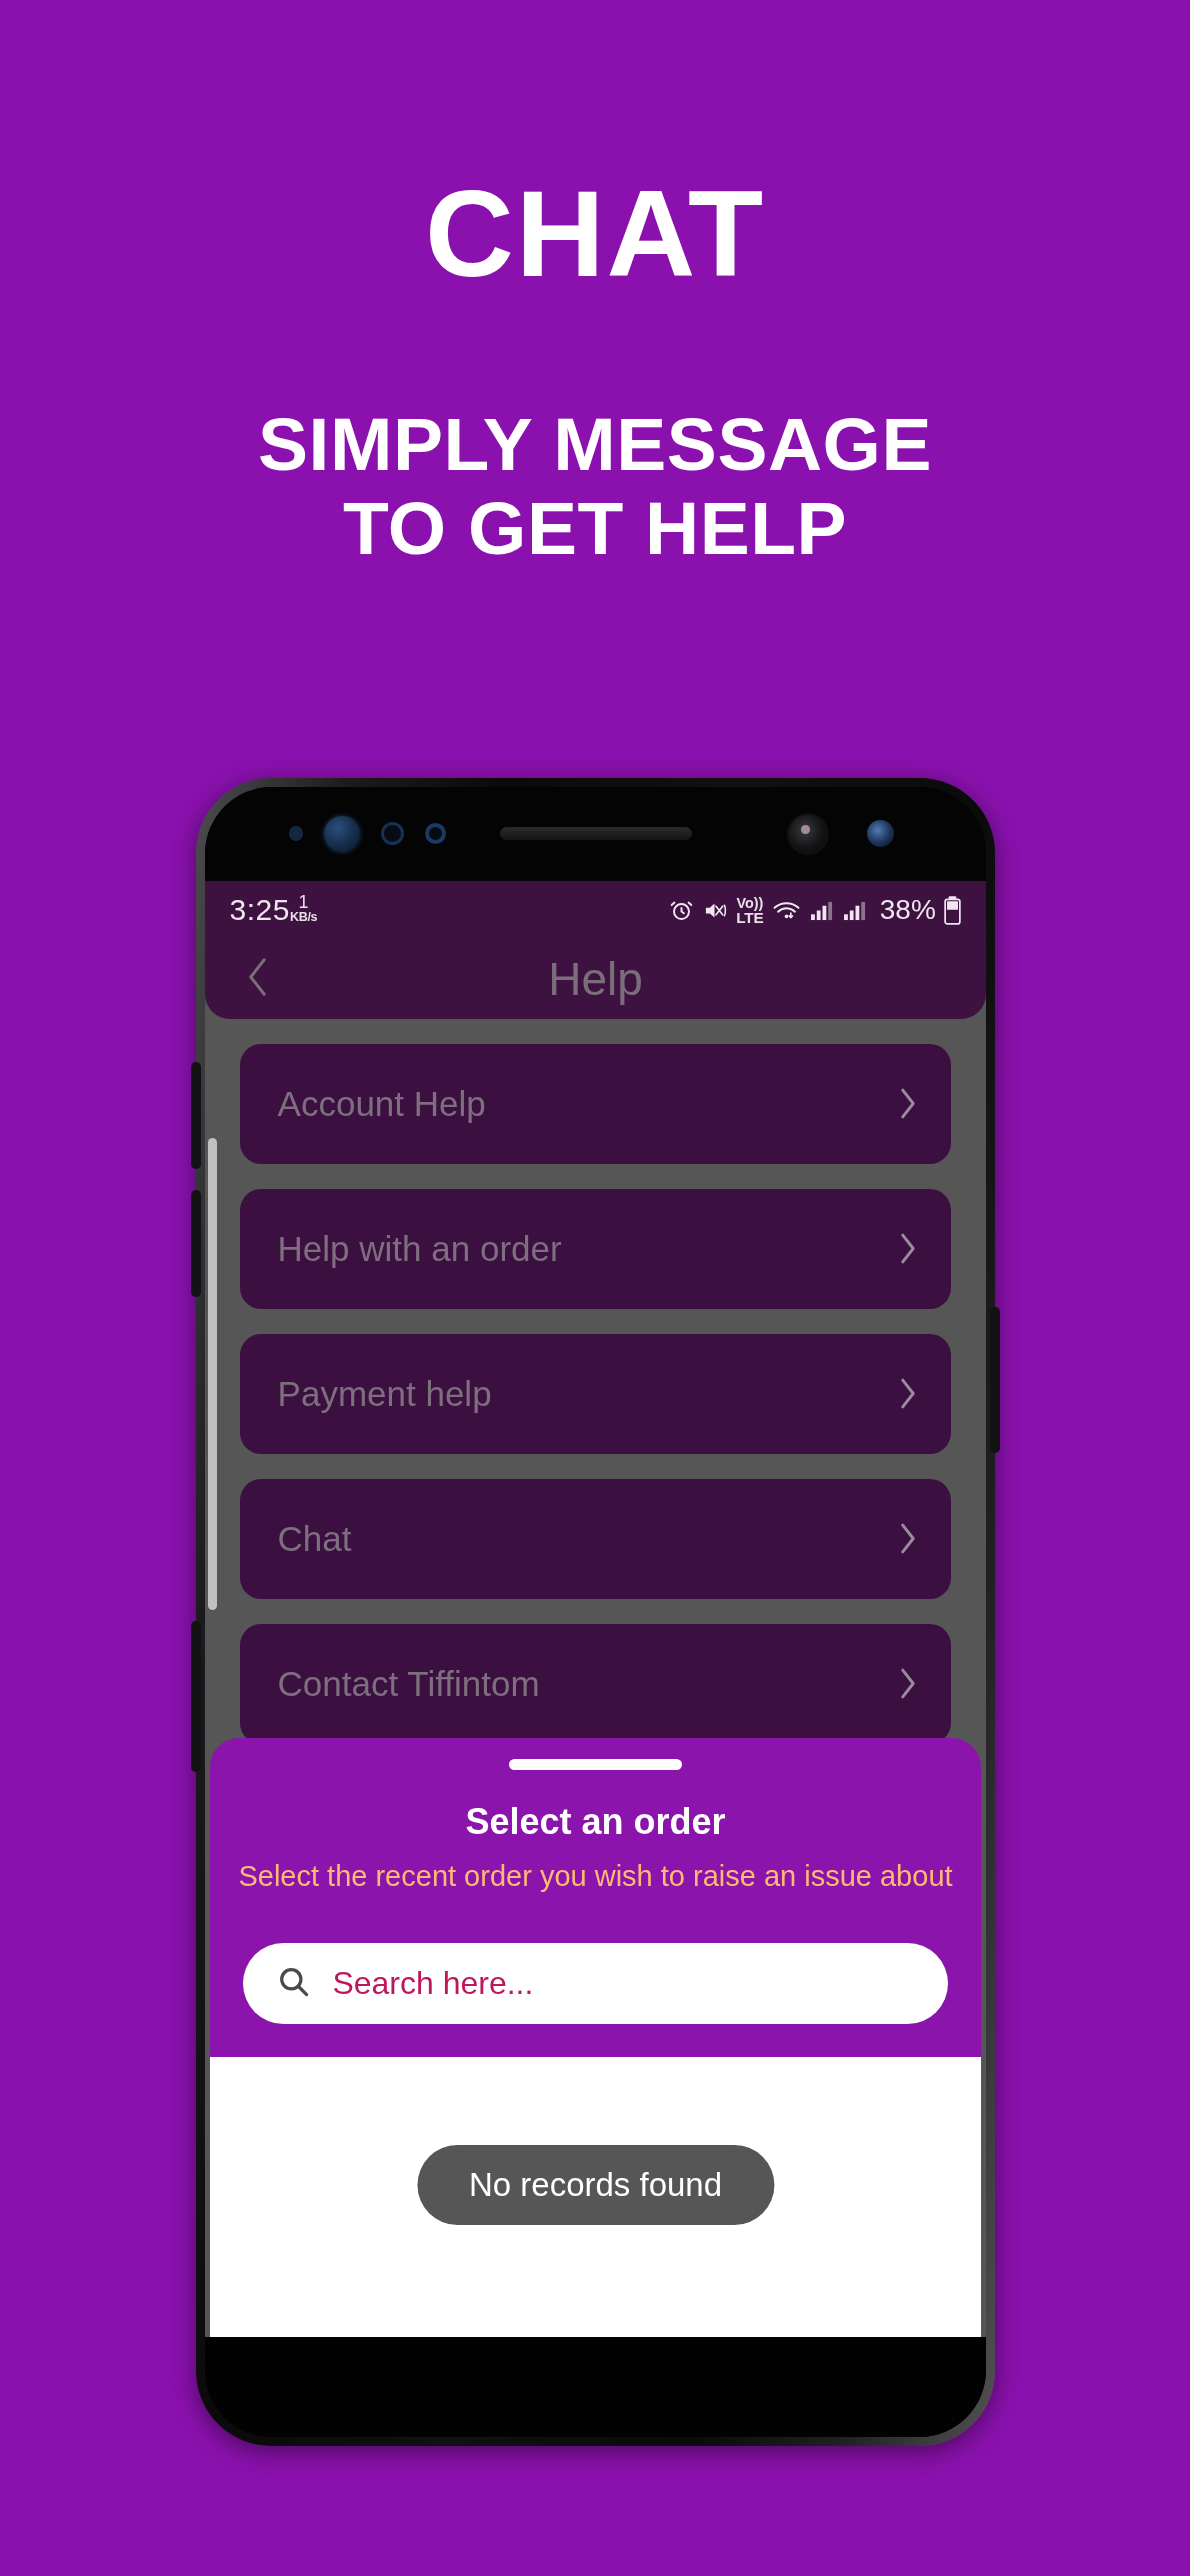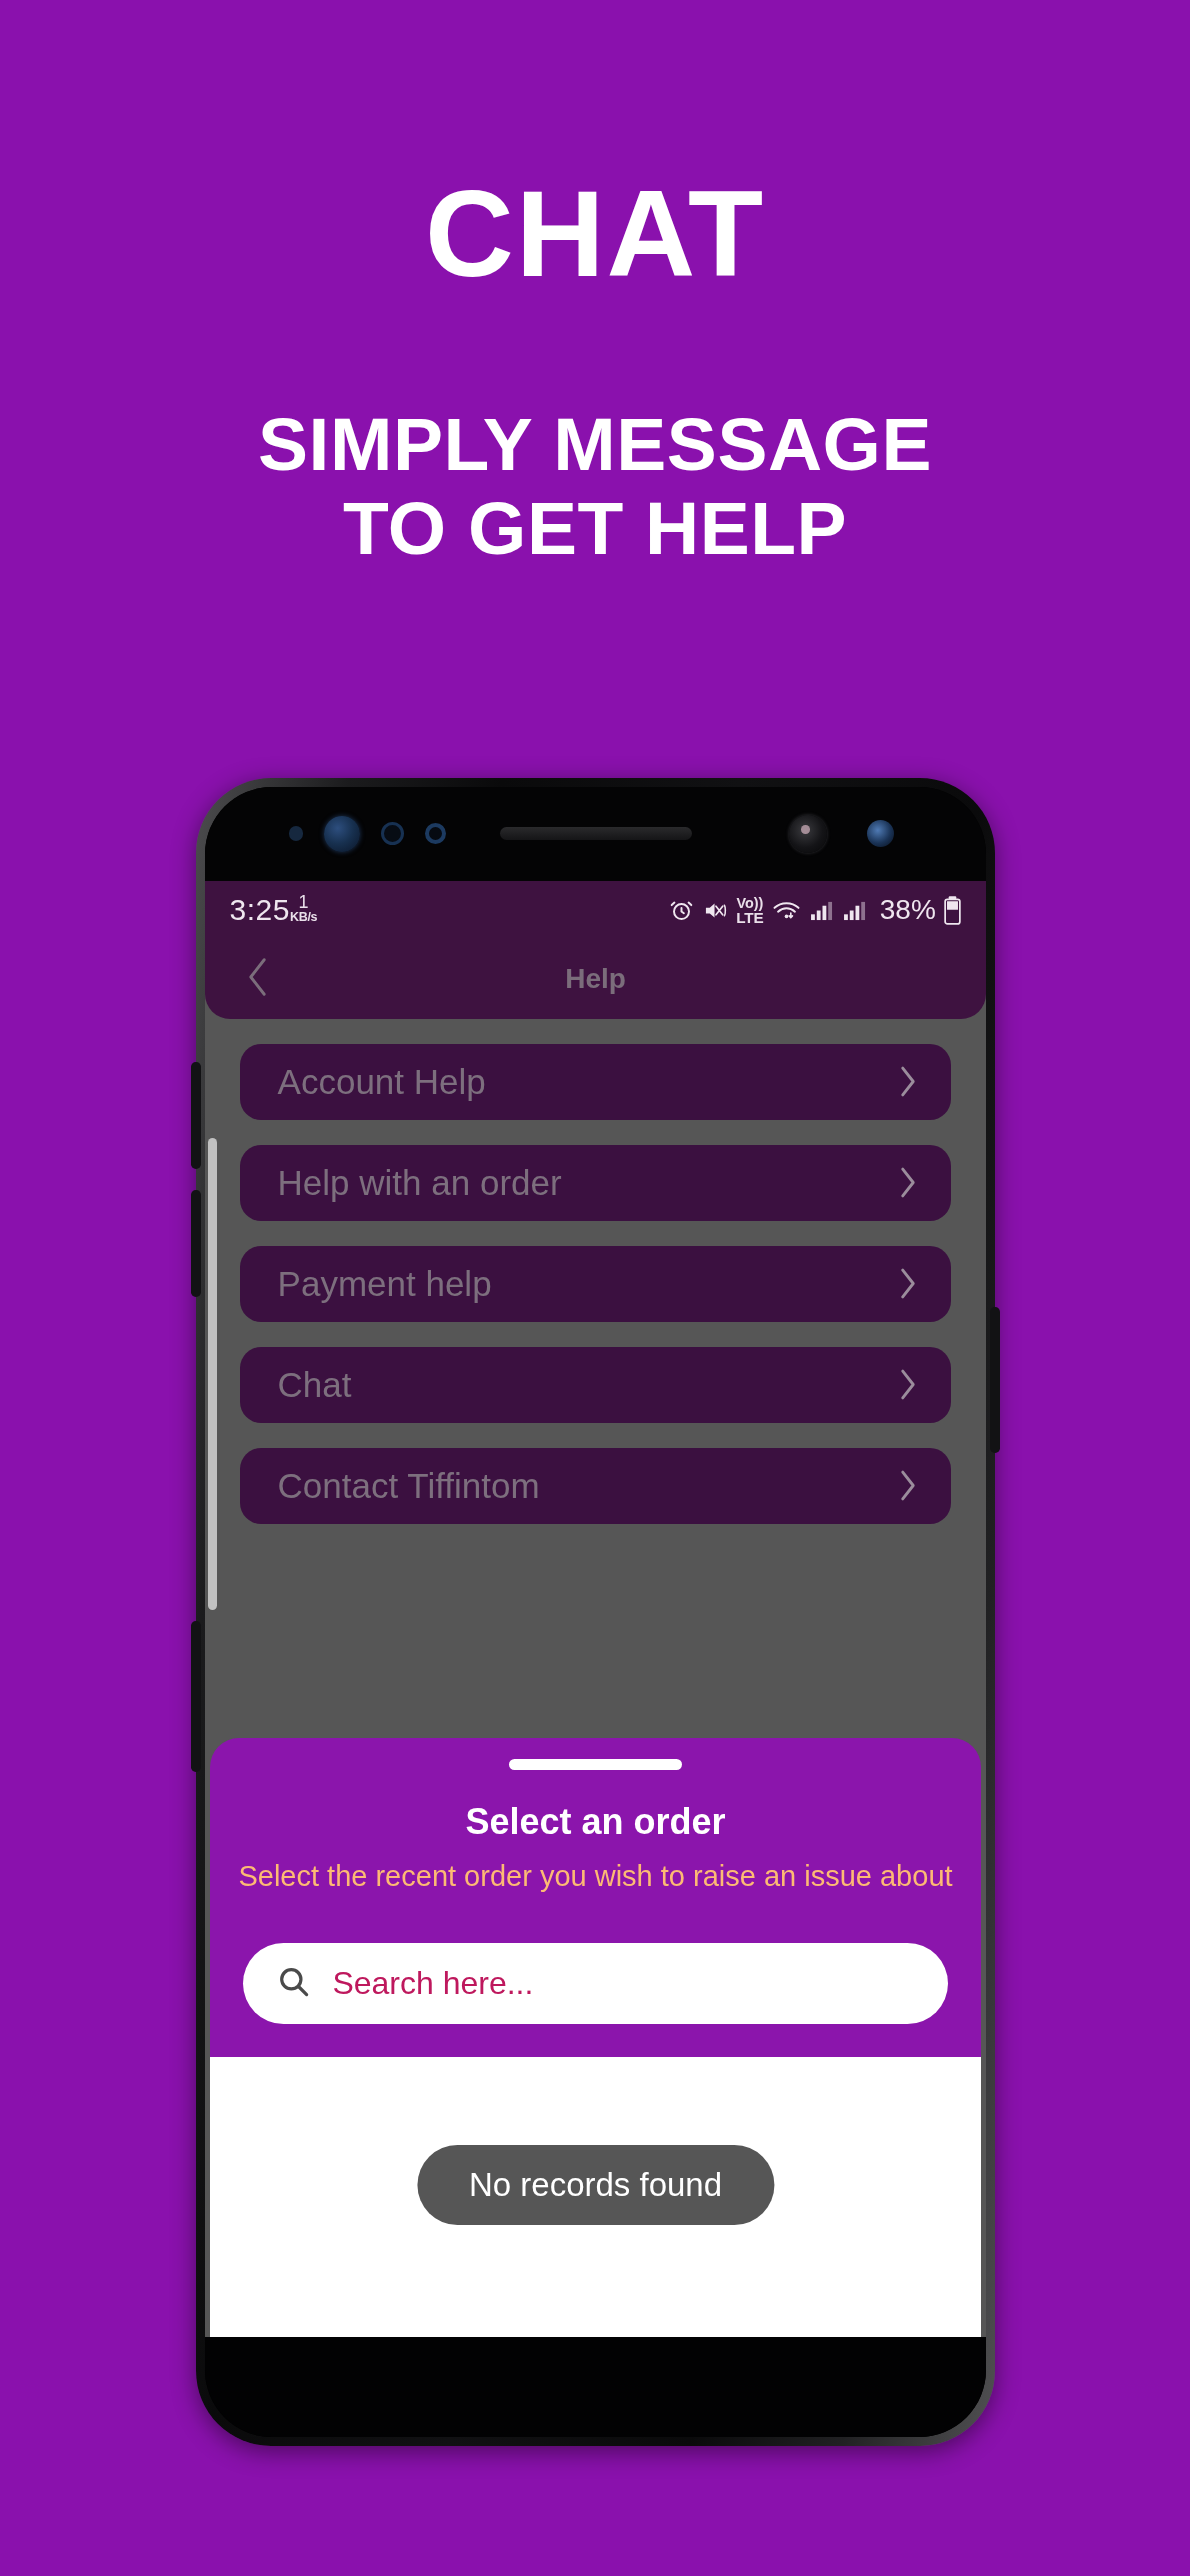--- a/index.html
+++ b/index.html
@@ -107,26 +107,26 @@
   .appbar {
     height:79px; background:#3e1240;
     display:flex; align-items:center; position:relative;
     border-bottom-left-radius:25px; border-bottom-right-radius:25px;
   }
   .appbar-back {
     position:absolute; left:27px; top:50%; transform:translateY(-50%);
     width:52px; height:52px; display:flex; align-items:center; justify-content:center;
   }
   .appbar-title {
-    flex:1; text-align:center; font-size:28px; color:#7b6d7b; font-weight:700;
+    flex:1; text-align:center; font-size:46px; color:#7b6d7b; font-weight:400;
   }
 
   .help-list { padding:25px 35px 0 35px; }
   .help-row {
-    height:76px; margin-bottom:25px;
+    height:120px; margin-bottom:25px;
     background:#3b1040; border-radius:21px;
     display:flex; align-items:center; justify-content:space-between;
     padding:0 33px 0 38px;
   }
   .help-row-label { font-size:35px; color:#7d6f7e; }
   .help-row-chev { display:flex; align-items:center; }
 
   
   .scroll-ind {
     position:absolute; left:3.8px; top:257px; width:8.6px; height:472px;

